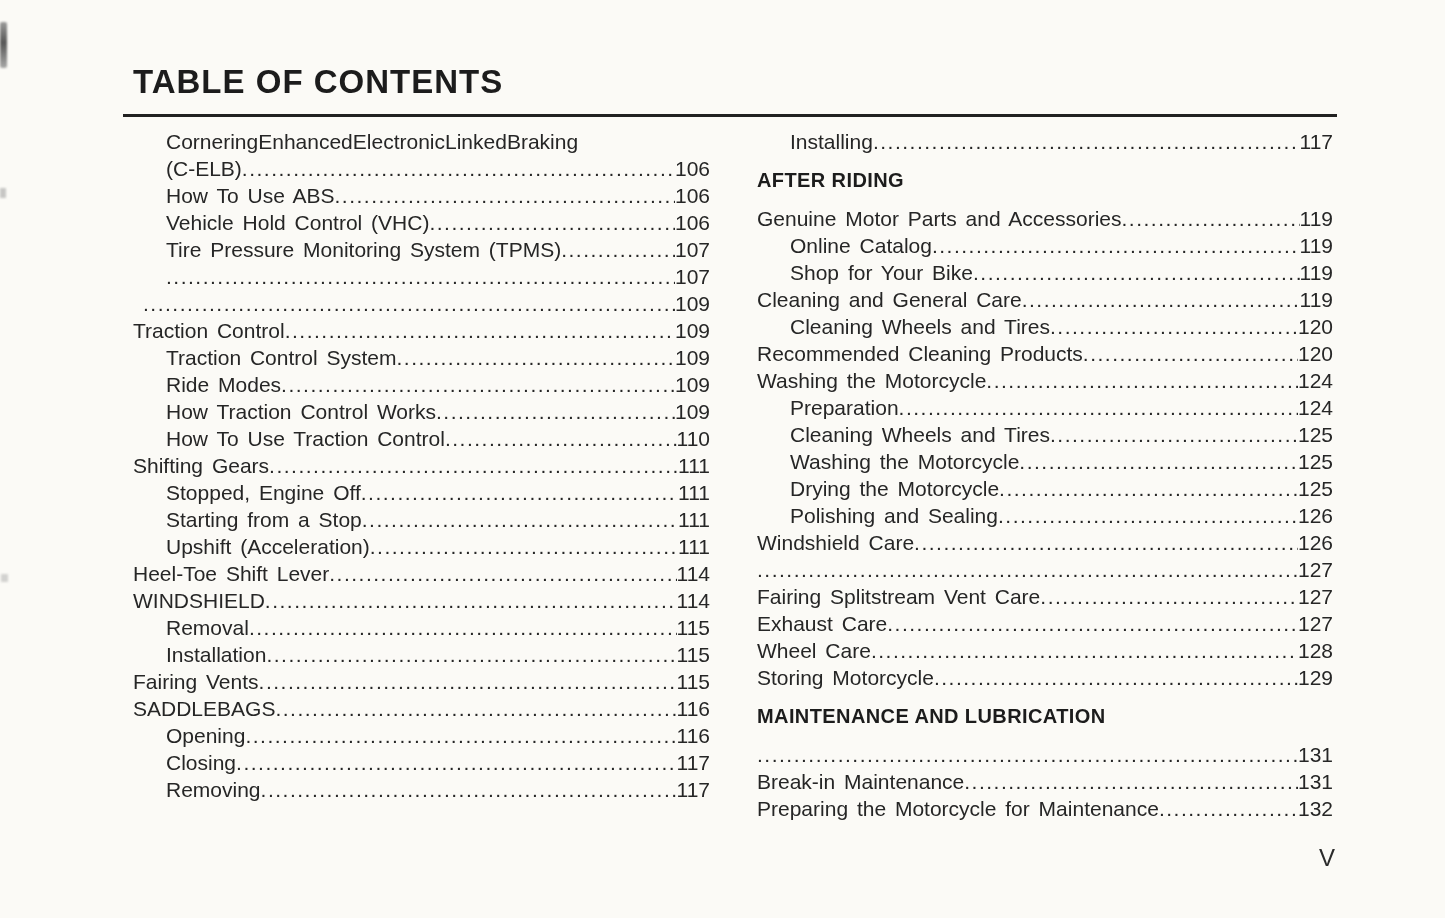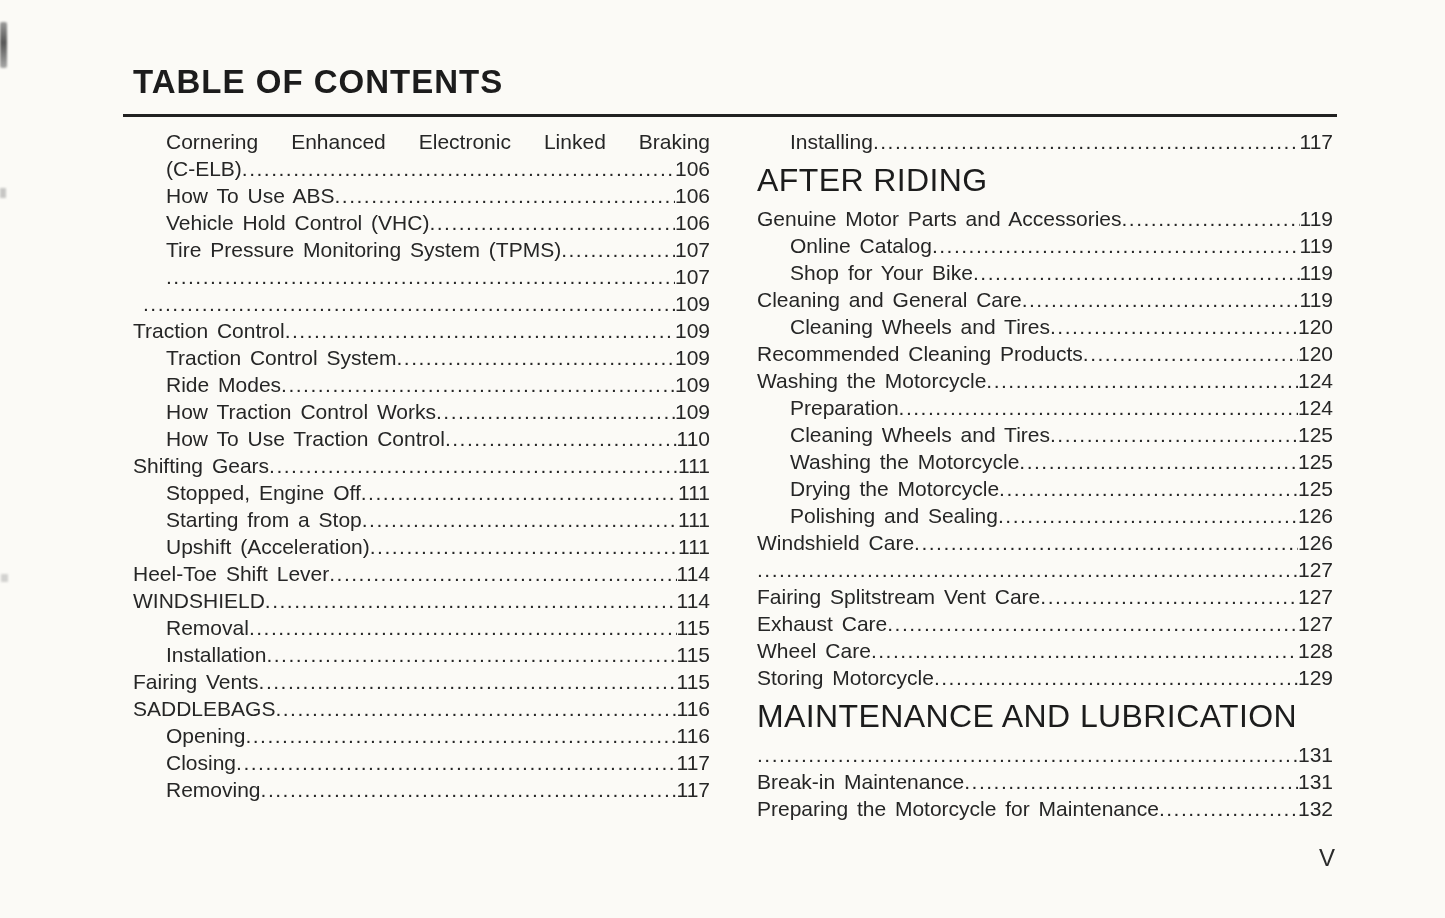--- a/index.html
+++ b/index.html
@@ -54,25 +54,25 @@
   .row .dots {
     flex:1 1 auto; overflow:hidden; white-space:nowrap;
     letter-spacing:1.5px; min-width:0;
   }
   .row .dots::after {
     content:"................................................................................................................................";
   }
   .row .pg { white-space:nowrap; }
   
   .row.jrow .label {
-    flex:1 1 auto; display:flex; justify-content:space-between; white-space:nowrap;
+    flex:1 1 auto; display:flex; white-space:nowrap;
   }
   .hdr {
     height:50px; display:flex; align-items:center;
-    font-size:32px; font-weight:normal; letter-spacing:.4px;
+    font-size:20px; font-weight:bold; letter-spacing:.4px;
     color:#1c1c1c; white-space:nowrap;
   }
   .pageno {
     position:absolute; top:845px; right:110px;
     font-size:24px; line-height:26px; color:#2b2b2b;
   }
 </style>
 </head>
 <body>
 

